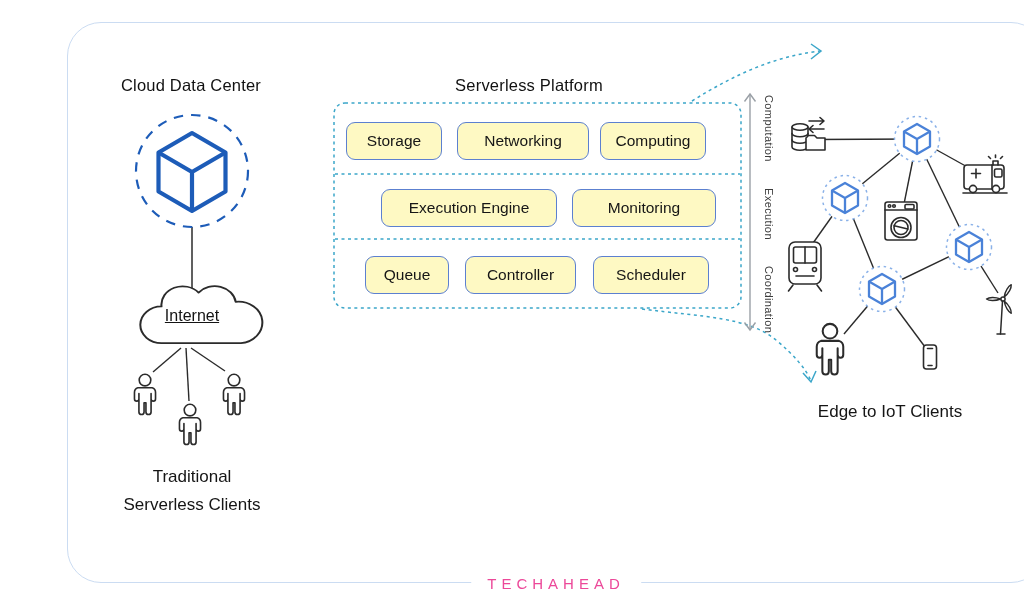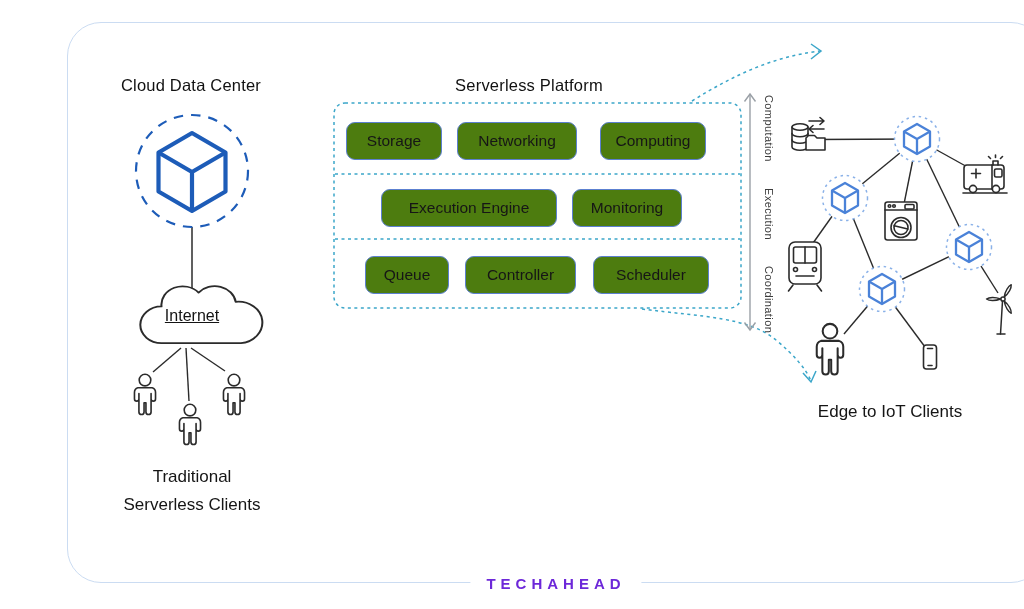--- a/index.html
+++ b/index.html
@@ -18,35 +18,35 @@
   }
   .caption {
     position:absolute; z-index:3; text-align:center; font-size:17px;
     font-weight:400; color:#151515;
   }
   .internet-label {
     position:absolute; z-index:3; text-align:center; font-size:16px; color:#131313;text-decoration:underline;
   }
   .comp {
     position:absolute; z-index:2; height:38px; box-sizing:border-box;
-    background:#4d7c0f; border:1.6px solid #5c80d0; border-radius:9px;
+    background:#fef9c3; border:1.6px solid #5c80d0; border-radius:9px;
     display:flex; align-items:center; justify-content:center;
     font-size:15.5px; font-weight:500; color:#161616; white-space:nowrap;
   }
   .vlabels {
     position:absolute; left:714px; top:95px; width:22px; height:238px; z-index:3;
     display:flex; flex-direction:column; align-items:center; justify-content:space-between;
   }
   .vlabels span {
     writing-mode:vertical-rl; font-size:11px; color:#3c3c3c; letter-spacing:.4px;
   }
   .logo {
     position:absolute; left:50%; top:575px; transform:translateX(-50%);
     background:#fff; padding:0 16px; z-index:5;
-    font-size:15px; font-weight:700; letter-spacing:5px; color:#6d28d9;
+    font-size:15px; font-weight:400; letter-spacing:5px; color:#ec4899;
   }
   .two-line div { line-height:28px; }
 </style>
 </head>
 <body>
 
 <div class="canvas">
   <div class="frame"></div>
 
   <svg class="diagram" width="1024" height="609" viewBox="0 0 1024 609">
@@ -194,24 +194,24 @@
       <use href="#node-cube-def" transform="translate(838,289)"></use>
     </g>
   </svg>
 
   <div class="title" style="left:37px; top:76px; width:220px;">Cloud Data Center</div>
   <div class="title" style="left:375px; top:76px; width:220px;">Serverless Platform</div>
 
   <div class="internet-label" style="left:88px; top:307px; width:120px;">Internet</div>
 
   <div class="comp" style="left:302px; top:122px; width:96px;">Storage</div>
-  <div class="comp" style="left:413px; top:122px; width:120px;">Networking</div>
+  <div class="comp" style="left:413px; top:122px; width:132px;">Networking</div>
   <div class="comp" style="left:556px; top:122px; width:106px;">Computing</div>
   <div class="comp" style="left:337px; top:189px; width:176px;">Execution Engine</div>
-  <div class="comp" style="left:528px; top:189px; width:110px;">Monitoring</div>
+  <div class="comp" style="left:528px; top:189px; width:144px;">Monitoring</div>
   <div class="comp" style="left:321px; top:256px; width:84px;">Queue</div>
   <div class="comp" style="left:549px; top:256px; width:116px;">Scheduler</div>
   <div class="comp" style="left:421px; top:256px; width:111px;">Controller</div>
 
   <div class="vlabels">
     <span>Computation</span>
     <span>Execution</span>
     <span>Coordination</span>
   </div>
 

